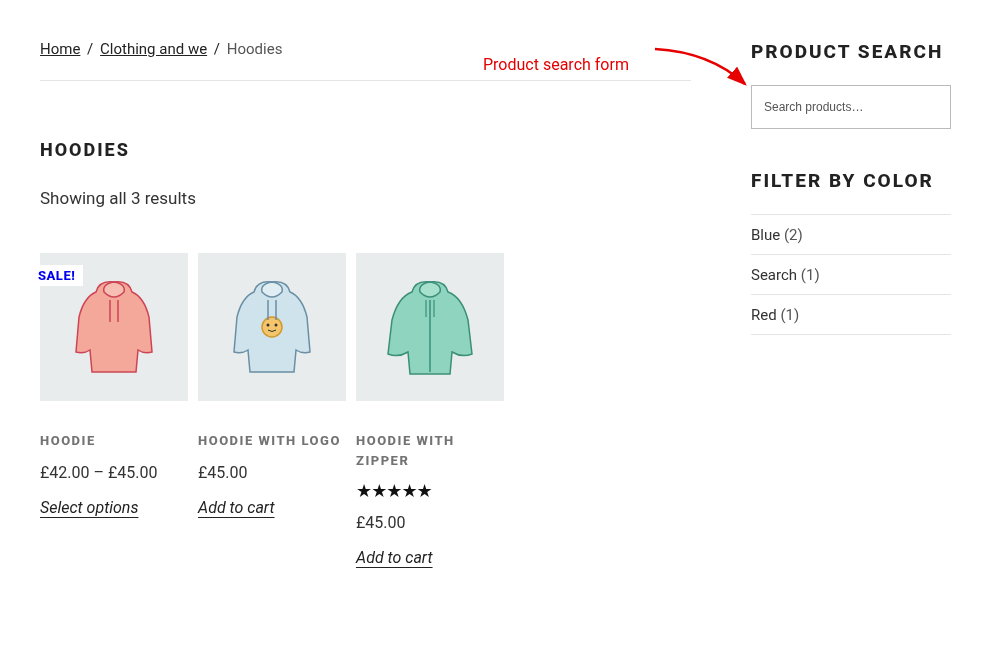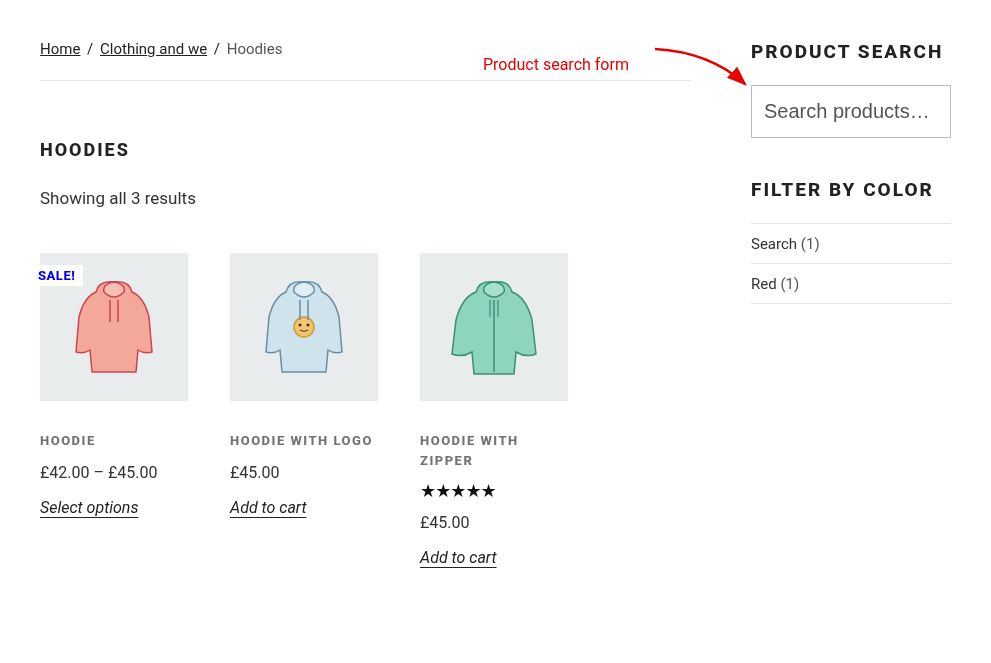--- a/index.html
+++ b/index.html
@@ -60,21 +60,21 @@
   background: #fff;
   position: relative;
   width: 205px;
   background-image: linear-gradient(45deg, transparent 50%, #333 50%), linear-gradient(135deg, #333 50%, transparent 50%);
   background-position: calc(100% - 18px) center, calc(100% - 13px) center;
   background-size: 5px 5px, 5px 5px;
   background-repeat: no-repeat;
 }
 .products {
   display: flex;
-  gap: 42px;
+  gap: 10px;
   margin-top: 45px;
 }
 .product {
   width: 148px;
   position: relative;
 }
 .product-img {
   width: 148px;
   height: 148px;
   background: #e9ecec;
@@ -125,21 +125,21 @@
 .widget-title {
   font-size: 19px;
   font-weight: 800;
   letter-spacing: 2px;
   color: #222;
   margin-bottom: 22px;
 }
 .search-box {
   border: 1px solid #bbb;
   padding: 14px 12px;
-  font-size: 20px;
+  font-size: 12px;
   color: #333;
   width: 100%;
   margin-bottom: 40px;
 }
 .search-box::placeholder { color: #555; }
 .filter-list {
   list-style: none;
   border-top: 1px solid #e5e5e5;
 }
 .filter-list li {
@@ -248,20 +248,25 @@
   </div>
 
   <aside class="sidebar">
     <h3 class="widget-title">PRODUCT SEARCH</h3>
     <input type="text" class="search-box" placeholder="Search products…" style="">
 
     <h3 class="widget-title">FILTER BY COLOR</h3>
     <ul class="filter-list">
       <li>
         <a href="#">
+          <span>Blue</span> <span class="filter-count">(2)</span>
+        </a>
+      </li>
+      <li>
+        <a href="#">
           <span>Search</span> <span class="filter-count">(1)</span>
         </a>
       </li>
       <li>
         <a href="#">
           <span>Red</span> <span class="filter-count">(1)</span>
         </a>
       </li>
     </ul>
   </aside>

